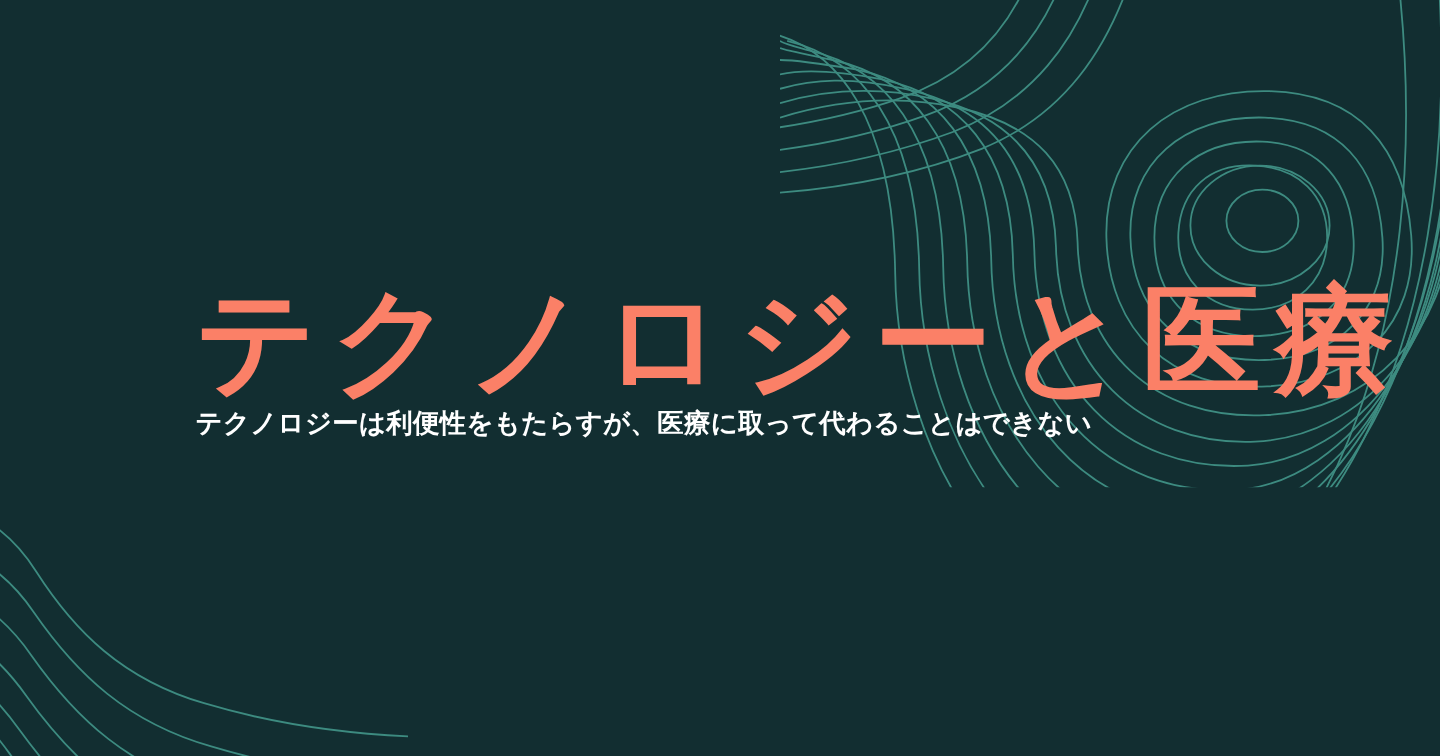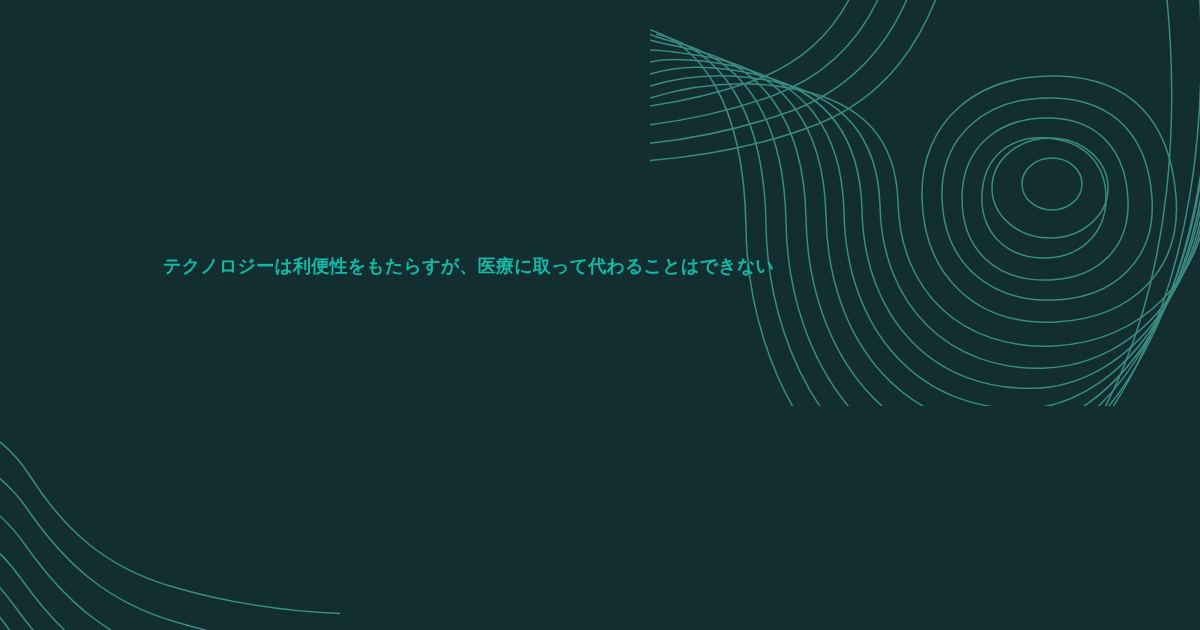--- a/index.html
+++ b/index.html
@@ -63,23 +63,22 @@
     color:#fb8067;
     font-size:99px;
     line-height:1.08;
     font-weight:700;
     letter-spacing:0.118em;
     white-space:nowrap;
     font-family:"DejaVu Sans","Liberation Sans",sans-serif;
   }
 
   .subhead {
-    margin-top:22px;
-    color:#14b8a6;
-    font-size:18px;
+    color:#ffffff;
+    font-size:22px;
     font-weight:700;
     letter-spacing:0.012em;
     line-height:1.35;
     white-space:nowrap;
     font-family:"DejaVu Sans","Liberation Sans",sans-serif;
   }
 </style>
 </head>
 <body>
 
@@ -124,16 +123,17 @@
       <path d="M-10 204 C28 196 76 226 118 286 C164 348 216 394 296 422 C356 440 416 446 470 448"></path>
       <path d="M-10 216 C20 210 66 240 108 302 C154 366 208 414 290 444 C350 462 414 468 470 470"></path>
       <path d="M-10 232 C12 228 54 258 96 320 C142 386 198 436 282 468 C344 488 410 494 470 496"></path>
       <path d="M-10 252 C4 250 42 280 82 342 C128 408 186 460 272 494 C338 516 406 522 470 524"></path>
       <path d="M0 282 C6 284 30 308 66 368 C112 436 172 490 260 526"></path>
       <path d="M18 300 C22 306 40 336 72 392 C116 458 176 512 262 548"></path>
     </svg>
   </div>
 
   <div class="content">
+    <h1 class="headline">テクノロジーと医療</h1>
     <p class="subhead">テクノロジーは利便性をもたらすが、医療に取って代わることはできない</p>
   </div>
 
 </div>
 
 </body></html>

